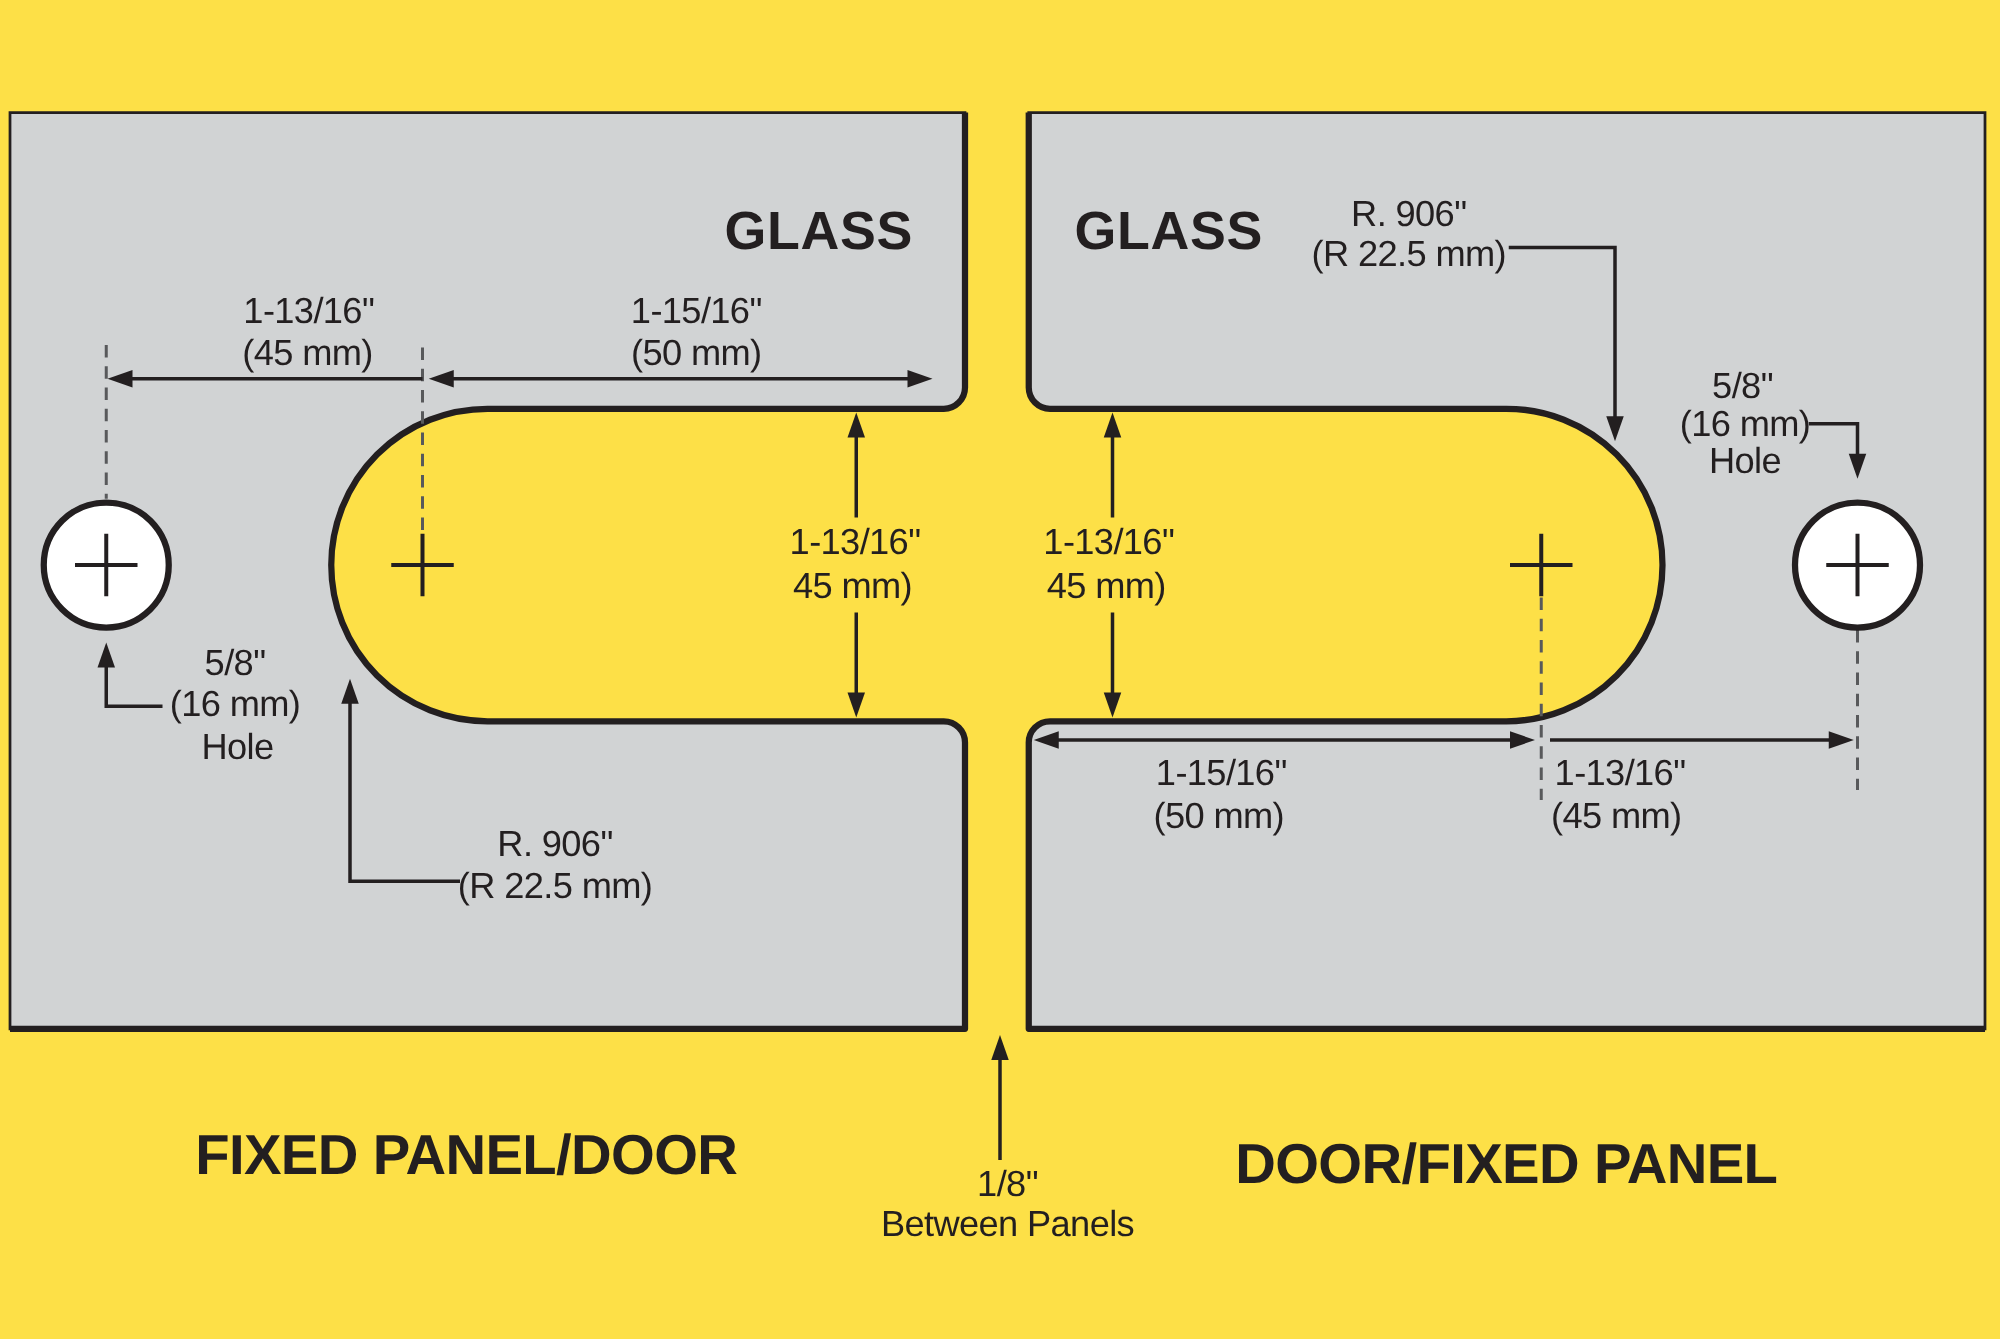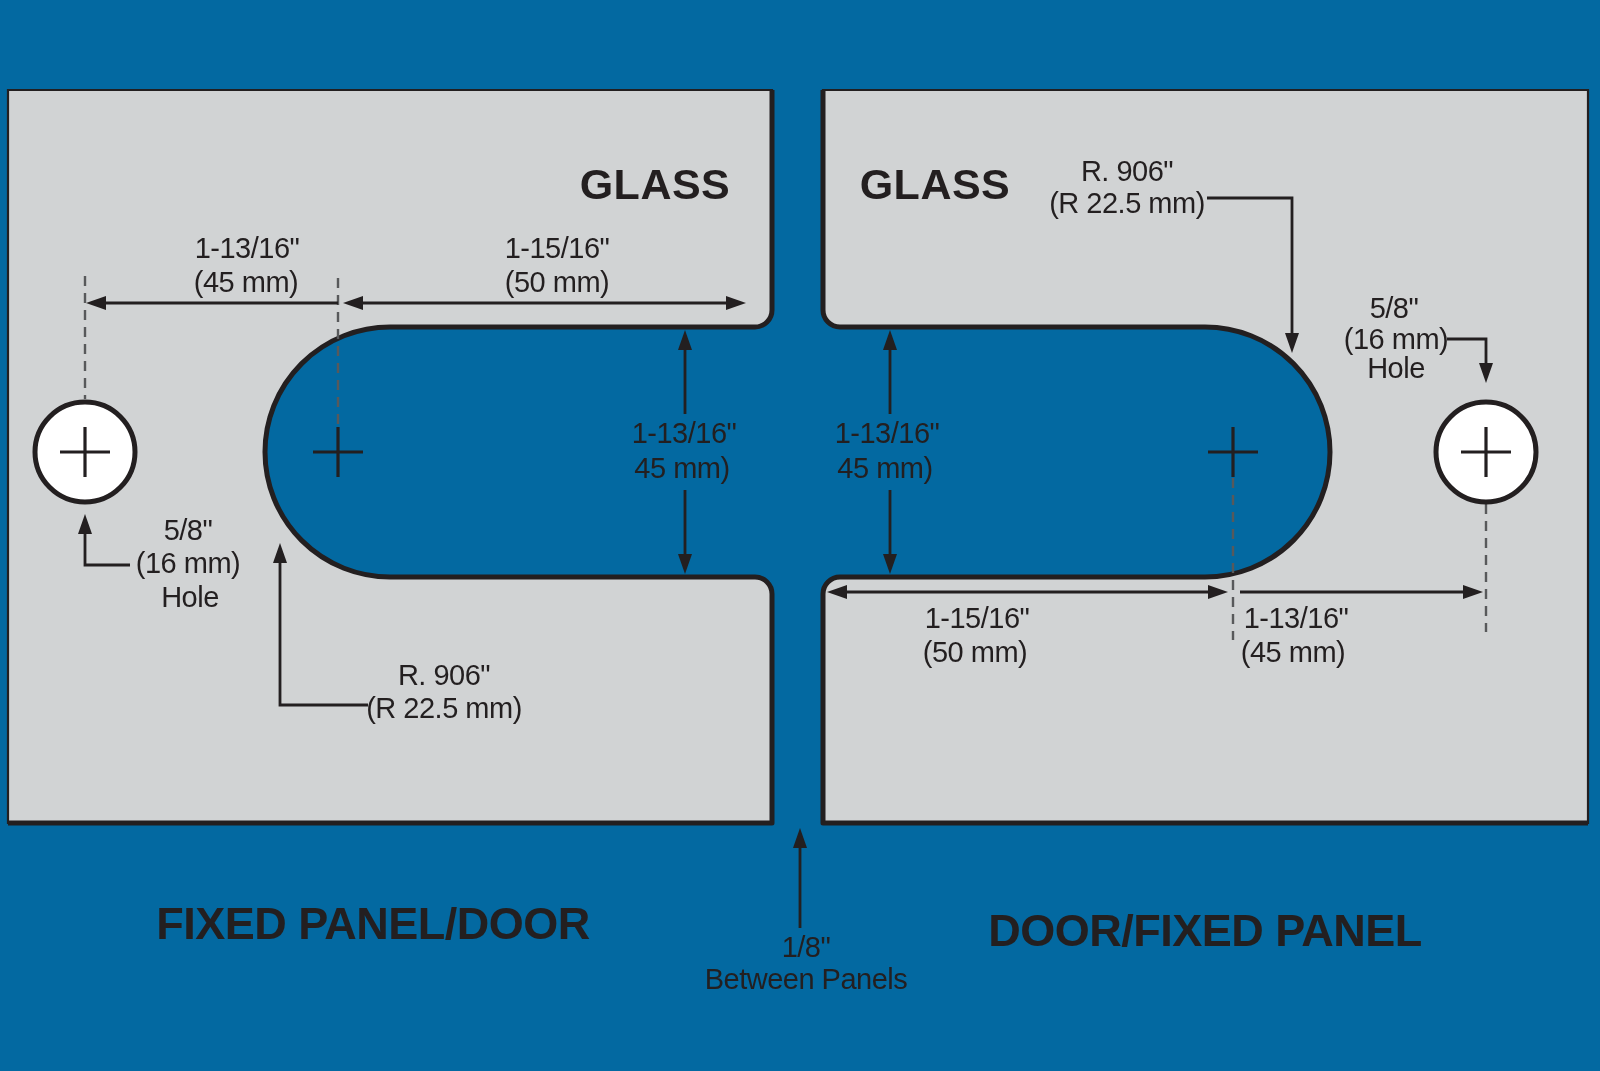--- a/index.html
+++ b/index.html
@@ -1,16 +1,16 @@
 <!DOCTYPE html>
 <html><head>
 <meta charset="utf-8">
 <style>
   html,body{margin:0;padding:0;background:#ffffff;}
-  .stage{position:relative;width:1600px;height:1071px;background:#0369a1;overflow:hidden;}
+  .stage{position:relative;width:1600px;height:1071px;background:#fde047;overflow:hidden;}
   svg{display:block;}
   text{font-family:"Liberation Sans",sans-serif;fill:#231f20;}
   .dim{font-size:29px;letter-spacing:-0.5px;text-anchor:middle;}
   .glass-label{font-size:43px;font-weight:bold;letter-spacing:0.5px;text-anchor:middle;}
   .title-label{font-size:45px;font-weight:bold;letter-spacing:-0.5px;text-anchor:middle;}
   .panel{fill:#d1d3d4;stroke:#231f20;stroke-width:2.2;}
   .thick{fill:none;stroke:#231f20;stroke-width:5;stroke-linejoin:round;}
   .hole{fill:#ffffff;stroke:#231f20;stroke-width:5;}
   .cross{stroke:#231f20;stroke-width:3.2;}
   .dimline{stroke:#231f20;stroke-width:2.8;fill:none;}

